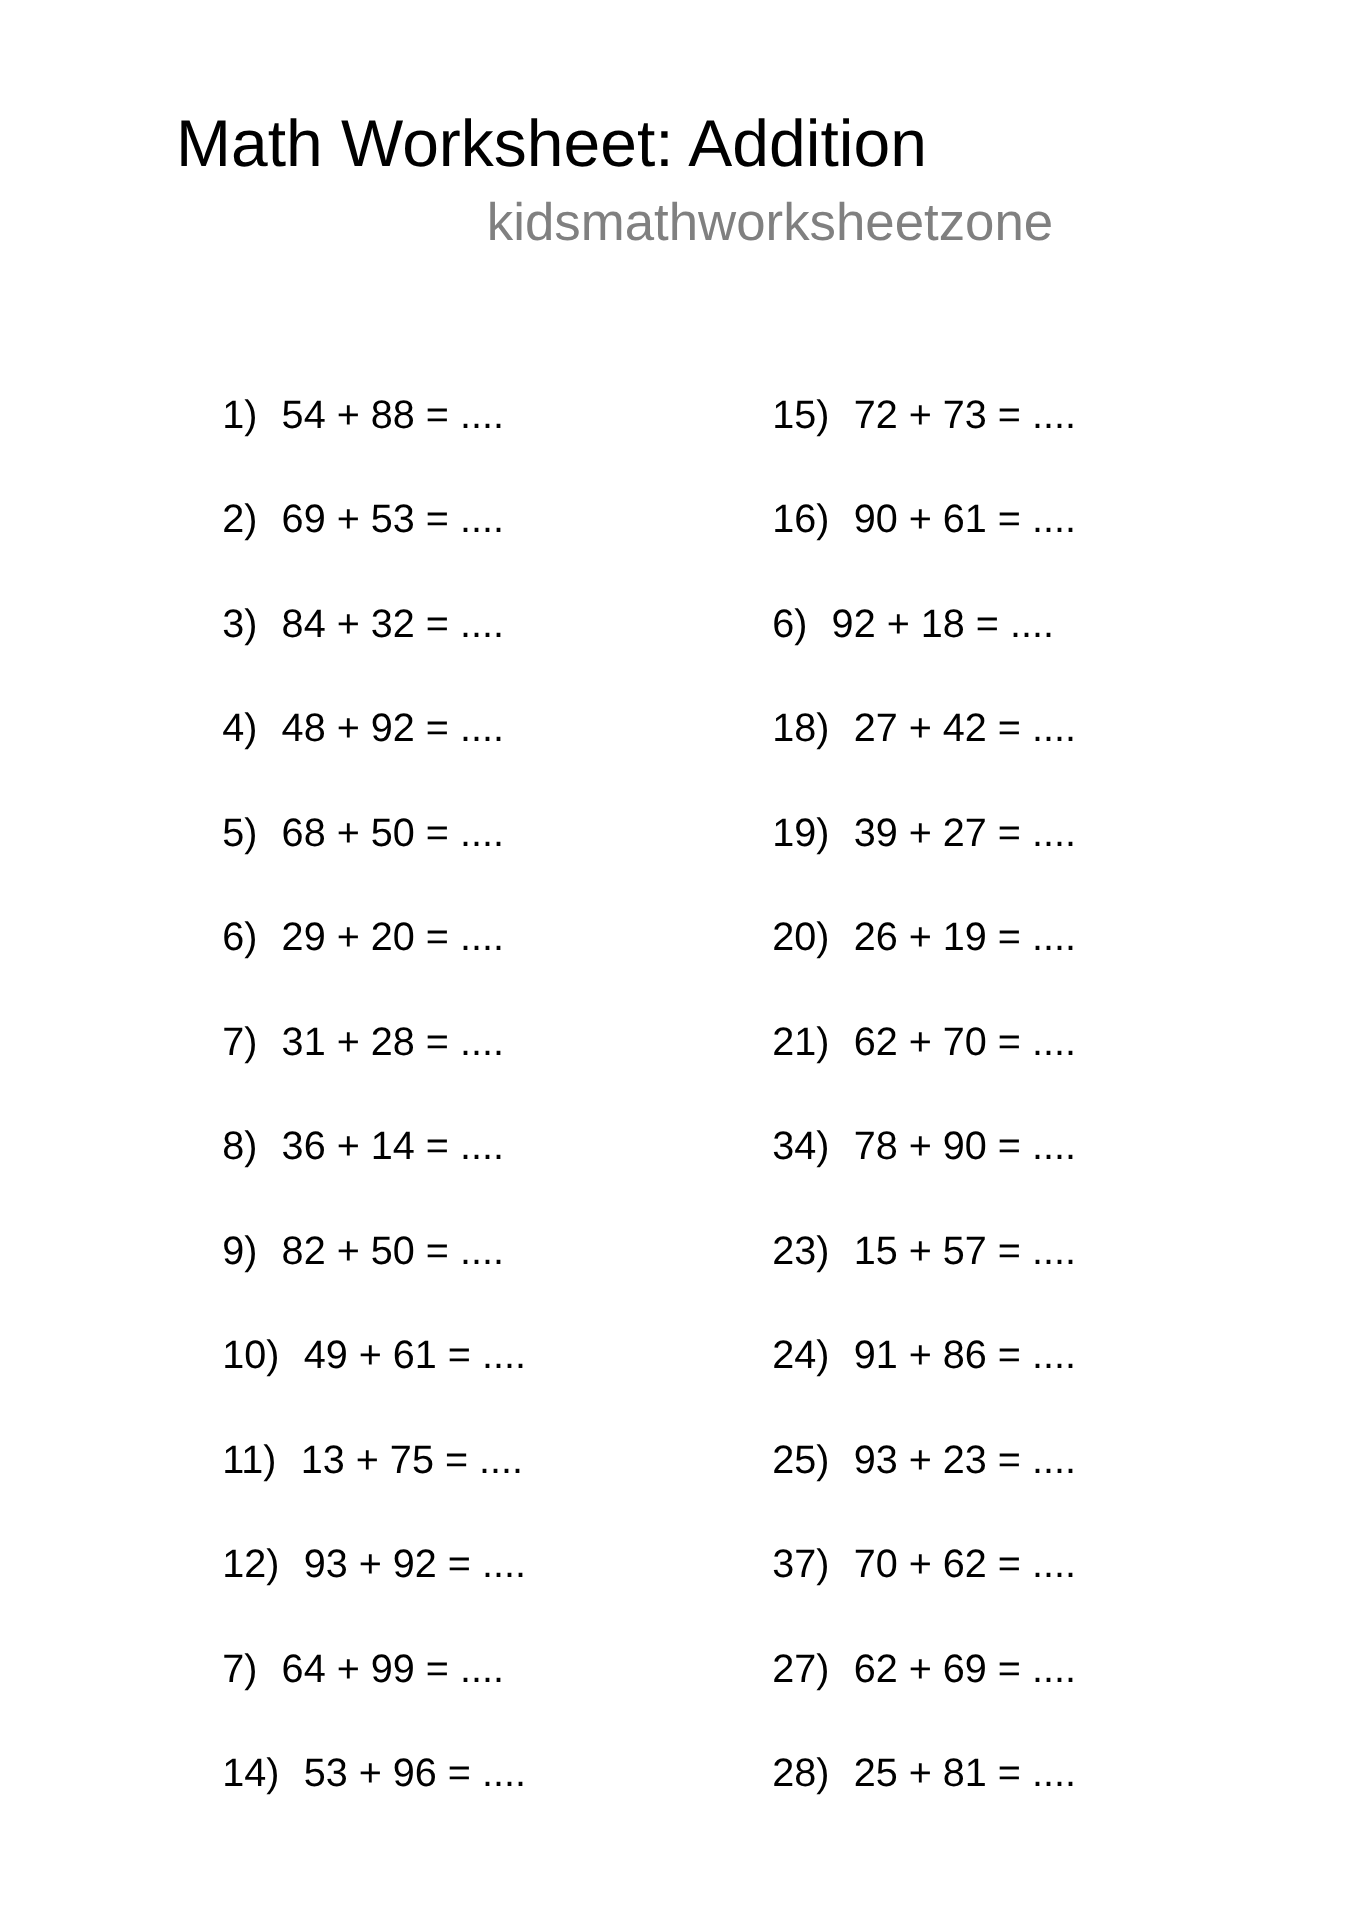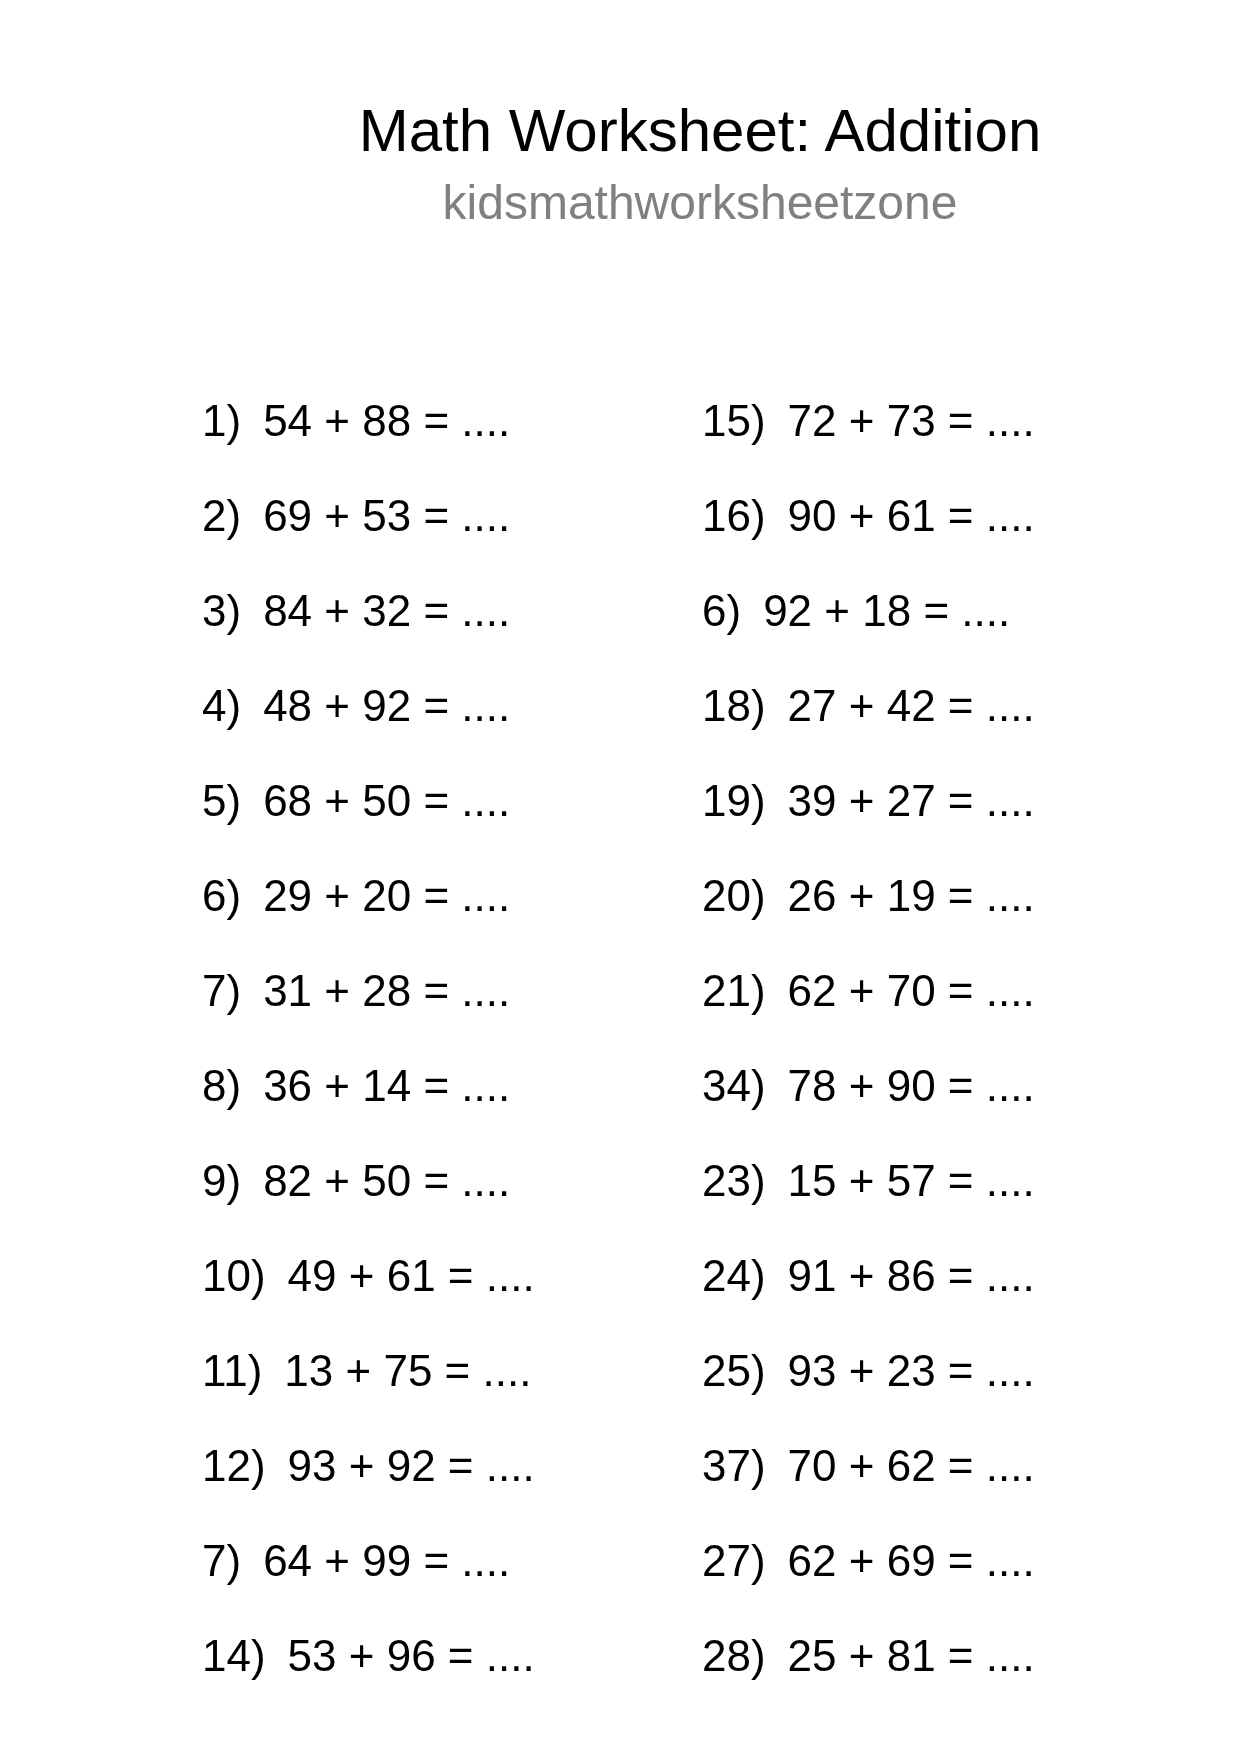--- a/index.html
+++ b/index.html
@@ -1,25 +1,25 @@
 <!DOCTYPE html>
 <html><head>
   <meta charset="utf-8">
   <style>
     html, body { margin: 0; padding: 0; background: #ffffff; }
     body { width: 1240px; height: 1754px; position: relative; overflow: hidden;
            font-family: "Liberation Sans", sans-serif; color: #000; }
-    .title { position: absolute; left: 0; width: 1240px; top: 99px; text-align: center;
+    .title { position: absolute; left: 0; width: 1240px; top: 99px; text-align: left;
              font-size: 60px; line-height: 64px; padding-left: 160px; box-sizing: border-box; }
     .subtitle { position: absolute; left: 0; width: 1240px; top: 180px; text-align: center;
                 font-size: 48px; line-height: 46px; color: #808080; padding-left: 160px; box-sizing: border-box; }
     .col { position: absolute; top: 0; }
     .col-left { left: 202px; }
     .col-right { left: 702px; }
-    .problem { position: absolute; white-space: nowrap; font-size: 44px; line-height: 50px; left: 0; margin-top: 44px; }
+    .problem { position: absolute; white-space: nowrap; font-size: 36px; line-height: 50px; left: 0; }
     .problem .num { margin-right: 22px; }
   </style>
 </head>
 <body>
 
 <div class="title">Math Worksheet: Addition</div>
 <div class="subtitle">kidsmathworksheetzone</div>
 
 <div class="col col-left">
   <div class="problem" style="top:352px"><span class="num">1)</span><span>54 + 88 = ....</span></div>

